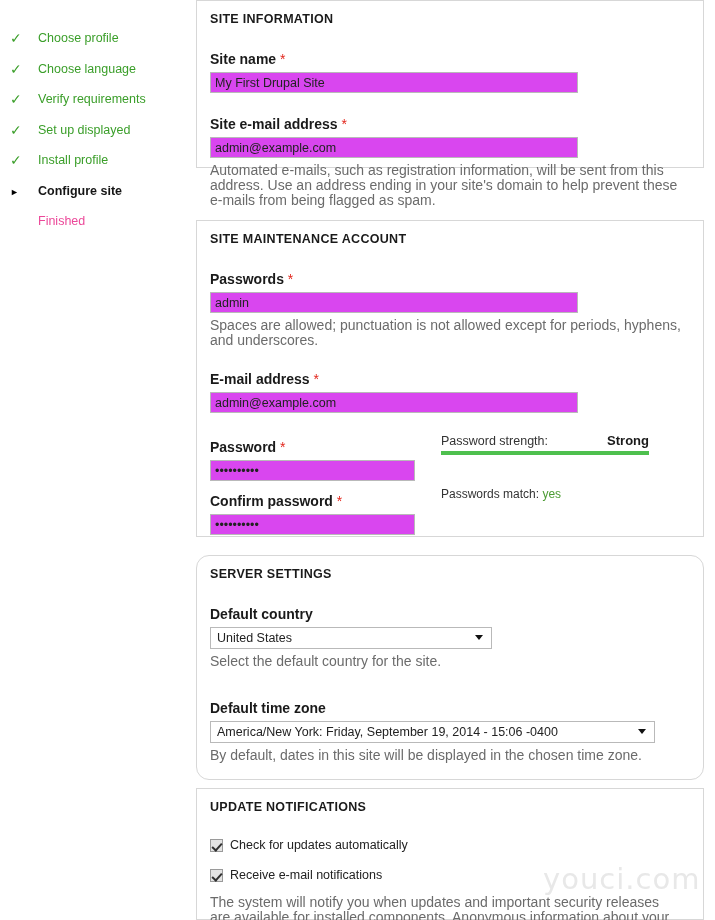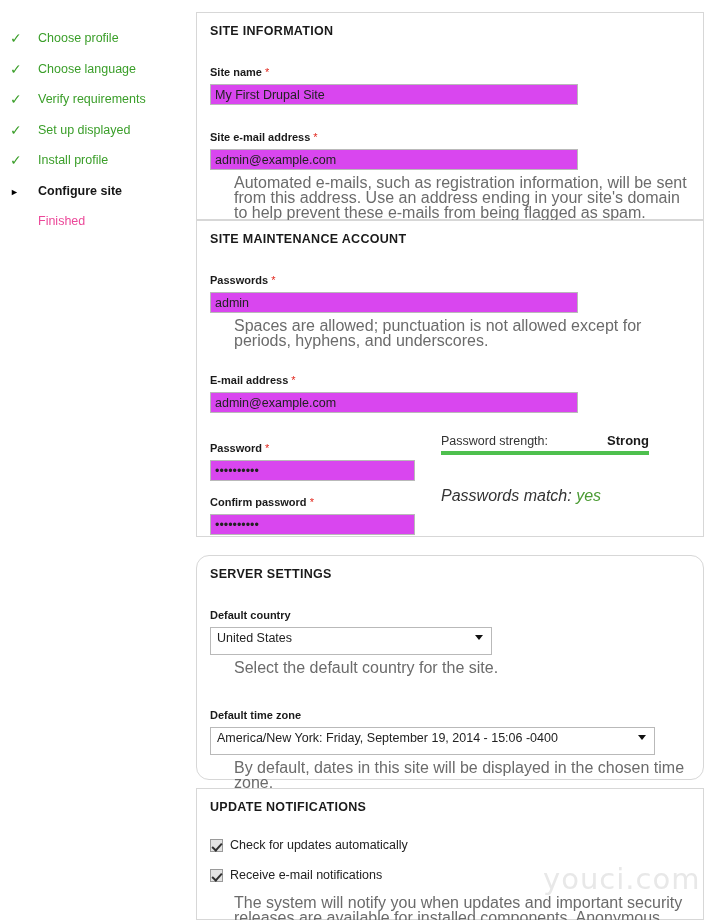--- a/index.html
+++ b/index.html
@@ -42,43 +42,42 @@
     background: #ffffff;
     border: 1px solid #d7d7d7;
     padding: 0 13px;
   }
   .panel-title {
     font-size: 12.5px; font-weight: bold;
     color: #1a1a1a; letter-spacing: 0.3px;
     margin-top: 11px; margin-bottom: 0;
   }
   .field-label {
-    font-size: 11px; font-weight: bold; color: #1a1a1a;
+    font-size: 14px; font-weight: bold; color: #1a1a1a;
   }
   .req { color: #e2261c; font-weight: normal; }
   .textinput {
     display: block;
     height: 21px; width: 368px;
     border: 1px solid #b9b9b9;
     background: #d946ef;
     font-family: "Liberation Sans", sans-serif;
     font-size: 12.5px; color: #222222;
     padding: 0 4px; margin-top: 4px;
     outline: none;
   }
   .textinput.narrow { width: 205px; }
   .desc {
-    font-size: 16px; color: #6b6b6b;
+    font-size: 14px; color: #6b6b6b;
     line-height: 15px; margin-top: 5px;
     max-width: 472px;
-    margin-left: 24px;
   }
   .selectbox {
     position: relative;
-    height: 28px;
+    height: 22px;
     border: 1px solid #b9b9b9;
     background: #ffffff;
     margin-top: 4px;
   }
   .selectbox .sel-text {
     font-size: 12.5px; color: #222222;
     line-height: 20px; padding-left: 6px;
   }
   .selectbox .sel-arrow {
     position: absolute; right: 8px; top: 7px;
@@ -91,21 +90,21 @@
   
   .pw-meter { position: absolute; left: 441px; top: 433px; width: 208px; }
   .pw-row { display: flex; justify-content: space-between; align-items: baseline; }
   .pw-label { font-size: 12.5px; color: #333333; }
   .pw-value { font-size: 13px; font-weight: bold; color: #1a1a1a; }
   .pw-bar {
     height: 4px; background: #4ec04e; margin-top: 3px;
   }
   .pw-match {
     position: absolute; left: 441px; top: 487px;
-    font-size: 16px; color: #333333; font-style: italic;
+    font-size: 12px; color: #333333;
   }
   .pw-match .yes { color: #4b9b33; }
 
   
   .cbrow { display: flex; align-items: center; }
   .cbox {
     width: 13px; height: 13px; flex: 0 0 13px;
     border: 1px solid #9a9a9a;
     background: #e3e3e3;
     position: relative; margin-right: 7px;
@@ -166,21 +165,21 @@
       <span class="step-marker">►</span>
       <span class="step-label">Configure site</span>
     </div>
 
     <div class="step pending">
       <span class="step-label">Finished</span>
     </div>
 
   </div>
 
-  <div class="panel" style="top:12px; height:208px;">
+  <div class="panel" style="top:0px; height:168px;">
 
     <div class="panel-title">SITE INFORMATION</div>
 
     <div style="margin-top:24px;">
       <label class="field-label">
         <span>Site name</span>
         <span class="req">*</span>
       </label>
       <input class="textinput" type="text" value="My First Drupal Site" style="">
     </div>

